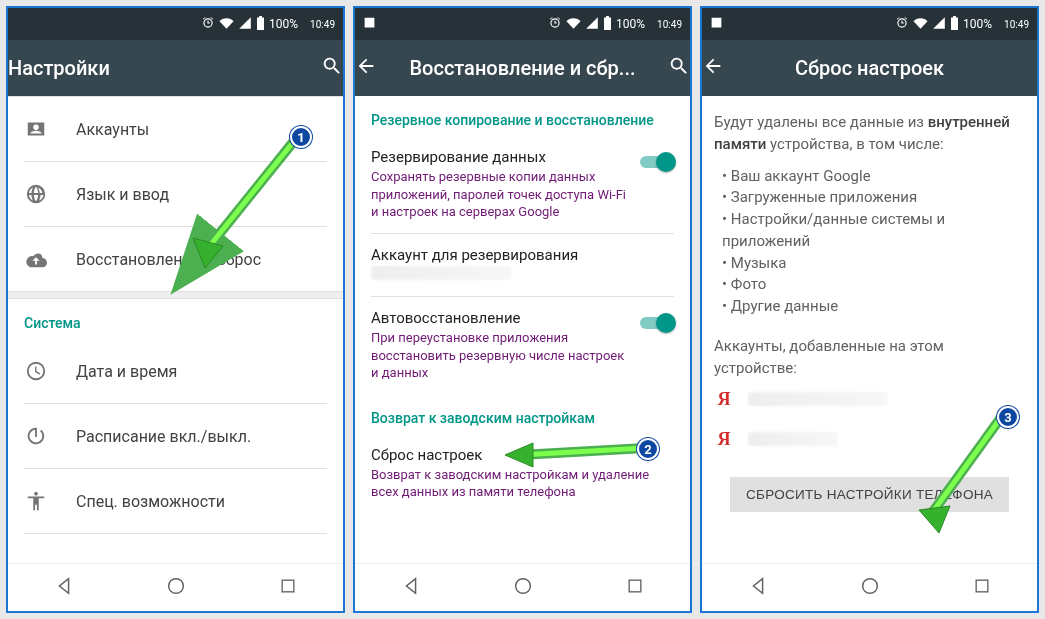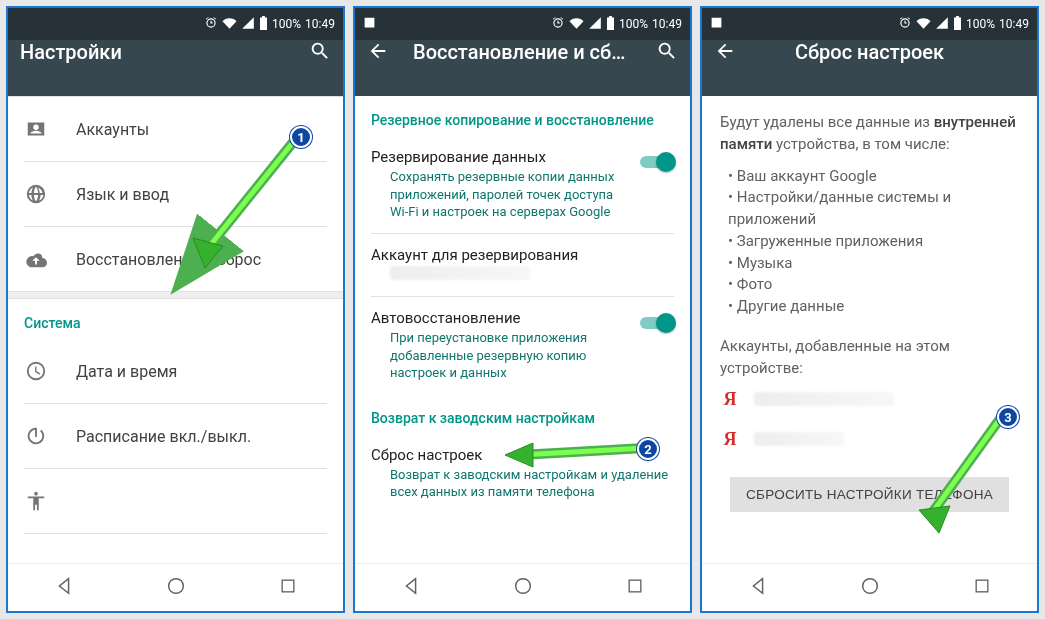--- a/index.html
+++ b/index.html
@@ -30,29 +30,29 @@
     display: flex;
     align-items: center;
     justify-content: flex-end;
     padding: 0 8px;
     font-size: 13px;
     gap: 4px;
   }
   .statusbar .left-icons { margin-right: auto; display:flex; gap:4px;}
   .statusbar svg { fill: #fff; }
   .statusbar .pct { font-size: 12px; }
-  .statusbar .time { font-size: 12px; margin-left: 0; }
+  .statusbar .time { font-size: 10px; margin-left: 8px; }
   
   .appbar {
     height: 56px;
     background: #37474f;
     color: #fff;
     display: flex;
-    align-items: flex-start;
-    padding: 0 12px;
+    align-items: center;
+    padding: 0 0;
     gap: 24px;
   }
   .appbar .title {
     font-size: 20px;
     font-weight: 500;
     flex: 1;
     white-space: nowrap;
     overflow: hidden;
     text-overflow: ellipsis;
   }
@@ -92,41 +92,41 @@
     padding: 16px 16px 8px;
   }
   .pref {
     padding: 12px 16px;
     display: flex;
     align-items: flex-start;
     gap: 12px;
   }
   .pref .texts { flex: 1; }
   .pref .ptitle { font-size: 15px; color: #212121; margin-bottom: 2px; }
-  .pref .psub { font-size: 13px; color: #0f766e; line-height: 1.35; margin-left: 19px; }
+  .pref .psub { font-size: 13px; color: #701a75; line-height: 1.35; }
   .switch {
     width: 34px; height: 20px; position: relative; flex-shrink: 0; margin-top: 4px;
   }
   .switch .track {
     position:absolute; top:4px; left:0; width:34px; height:12px;
     background:#80cbc4; border-radius:6px;
   }
   .switch .thumb {
     position:absolute; top:0; right:-2px; width:20px; height:20px;
     background:#009688; border-radius:50%;
     box-shadow:0 1px 2px rgba(0,0,0,.3);
   }
   .blurred {
     display:inline-block; width:140px; height:14px;
     background:linear-gradient(90deg,#eee,#f7f7f7);
     border-radius:3px; filter: blur(1px);
   }
   .blurred.sm { width: 90px; }
   
-  .body3 { padding: 16px 18px; font-size: 15px; color: #616161; line-height: 1.45; }
+  .body3 { padding: 16px 12px; font-size: 15px; color: #616161; line-height: 1.45; }
   .body3 b { color: #424242; font-weight: 500; }
   .body3 ul { list-style: none; margin: 10px 8px 18px; }
   .body3 ul li::before { content: "• "; color: #616161; }
   .acct-row { display:flex; align-items:center; gap:14px; padding:10px 0;}
   .acct-row .ya {
     width:20px; height:20px; display:flex; align-items:center; justify-content:center;
     font-weight:700; color:#d32f2f; font-size:18px; font-family: Georgia, serif;
   }
   .reset-btn {
     display:block; margin: 18px auto 0;
@@ -231,20 +231,21 @@
         </span>
       <span class="label">Расписание вкл./выкл.</span>
     </div>
     <div class="divider"></div>
     <div class="list-item">
       <span class="icon">
           <svg width="22" height="22" viewBox="0 0 24 24">
             <path d="M12 2a2 2 0 100 4 2 2 0 000-4zm9 5H3v2h6v13h2v-6h2v6h2V9h6V7z"></path>
           </svg>
         </span>
+      <span class="label">Спец. возможности</span>
     </div>
     <div class="divider"></div>
   </div>
 
   <div class="navbar">
     <span><svg width="22" height="22" viewBox="0 0 24 24">
           <path d="M17 4L7 12l10 8V4z"></path>
         </svg></span>
     <span><svg width="22" height="22" viewBox="0 0 24 24">
           <circle cx="12" cy="12" r="8"></circle>
@@ -318,21 +319,21 @@
     <div class="pref">
       <div class="texts">
         <div class="ptitle">Аккаунт для резервирования</div>
         <div class="psub"><span class="blurred"></span></div>
       </div>
     </div>
     <div class="divider"></div>
     <div class="pref">
       <div class="texts">
         <div class="ptitle">Автовосстановление</div>
-        <div class="psub">При переустановке приложения добавленные резервную копию настроек и данных</div>
+        <div class="psub">При переустановке приложения восстановить резервную числе настроек и данных</div>
       </div>
       <div class="switch">
           <div class="track"></div>
           <div class="thumb"></div>
         </div>
     </div>
     <div class="subheader">Возврат к заводским настройкам</div>
     <div class="pref">
       <div class="texts">
         <div class="ptitle">Сброс настроек</div>
@@ -393,22 +394,22 @@
     <span class="title center">Сброс настроек</span>
     <span style="width:22px"></span>
   </div>
 
   <div class="content body3">
     <p>
       <span>Будут удалены все данные из </span><b>внутренней памяти</b><span> устройства, в том числе:</span>
     </p>
     <ul>
       <li>Ваш аккаунт Google</li>
+      <li>Загруженные приложения</li>
       <li>Настройки/данные системы и приложений</li>
-      <li>Загруженные приложения</li>
       <li>Музыка</li>
       <li>Фото</li>
       <li>Другие данные</li>
     </ul>
     <p>Аккаунты, добавленные на этом устройстве:</p>
     <div class="acct-row">
       <span class="ya">Я</span>
       <span class="blurred"></span>
     </div>
     <div class="acct-row">

